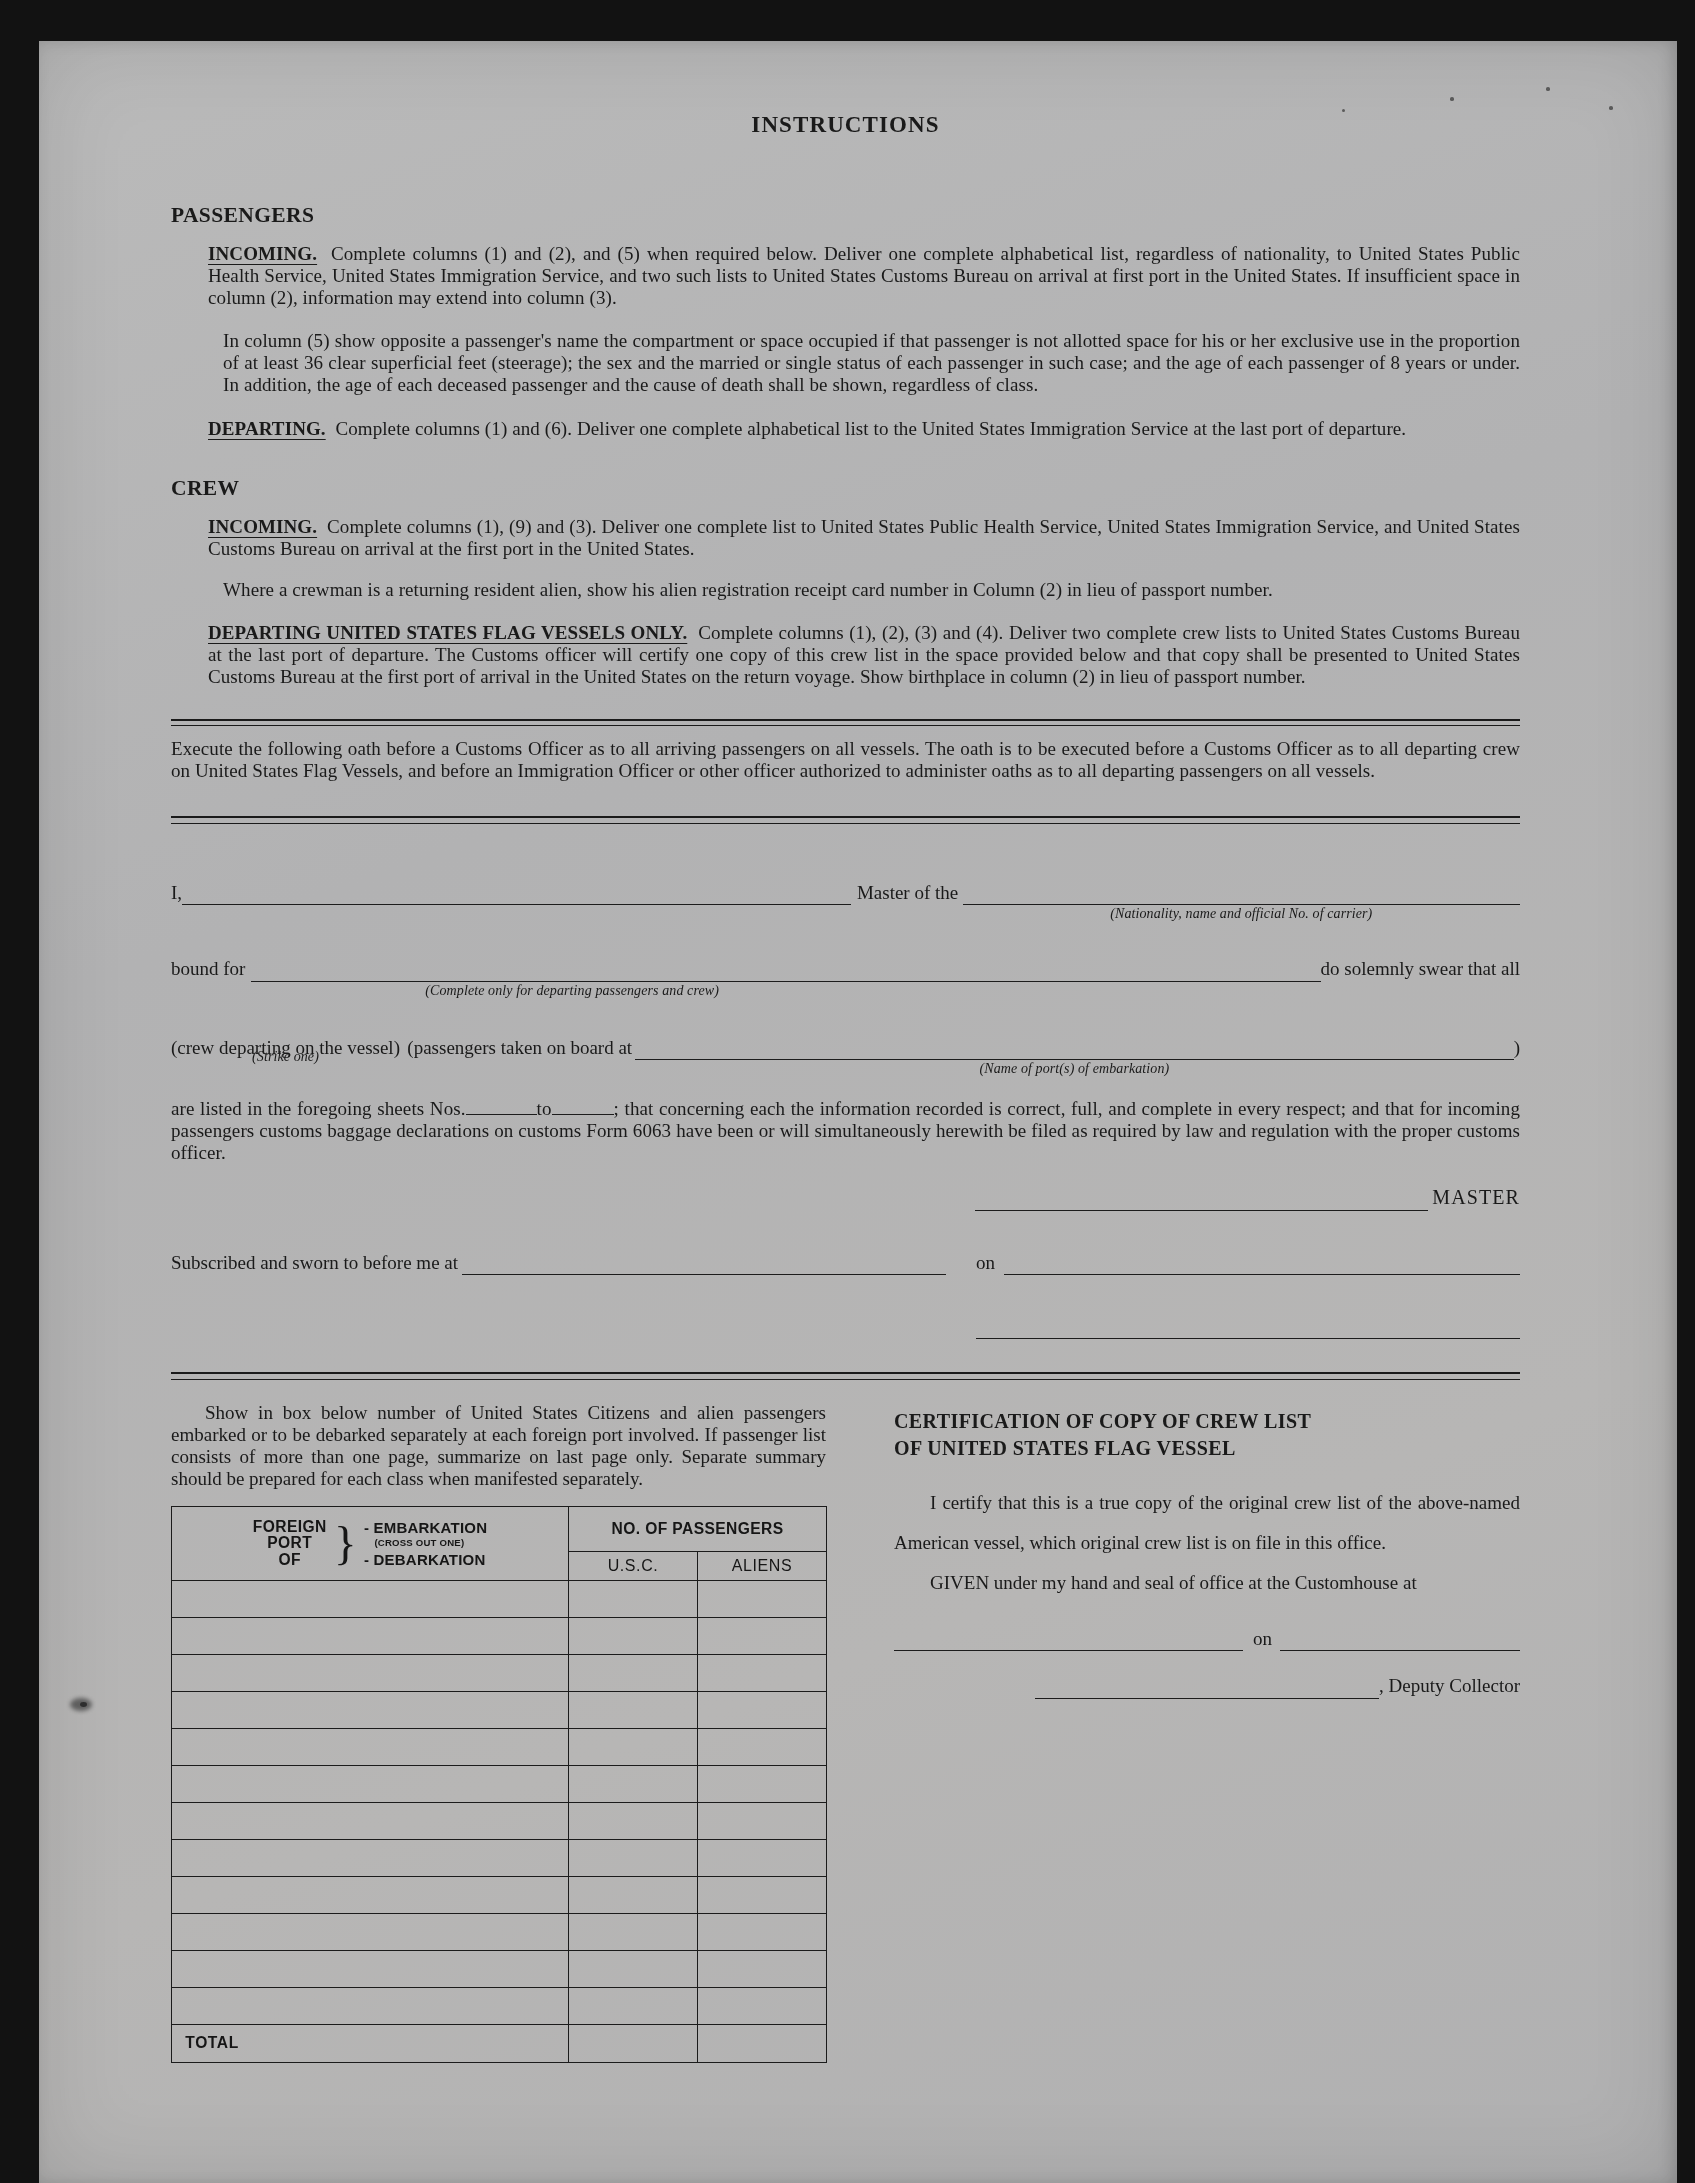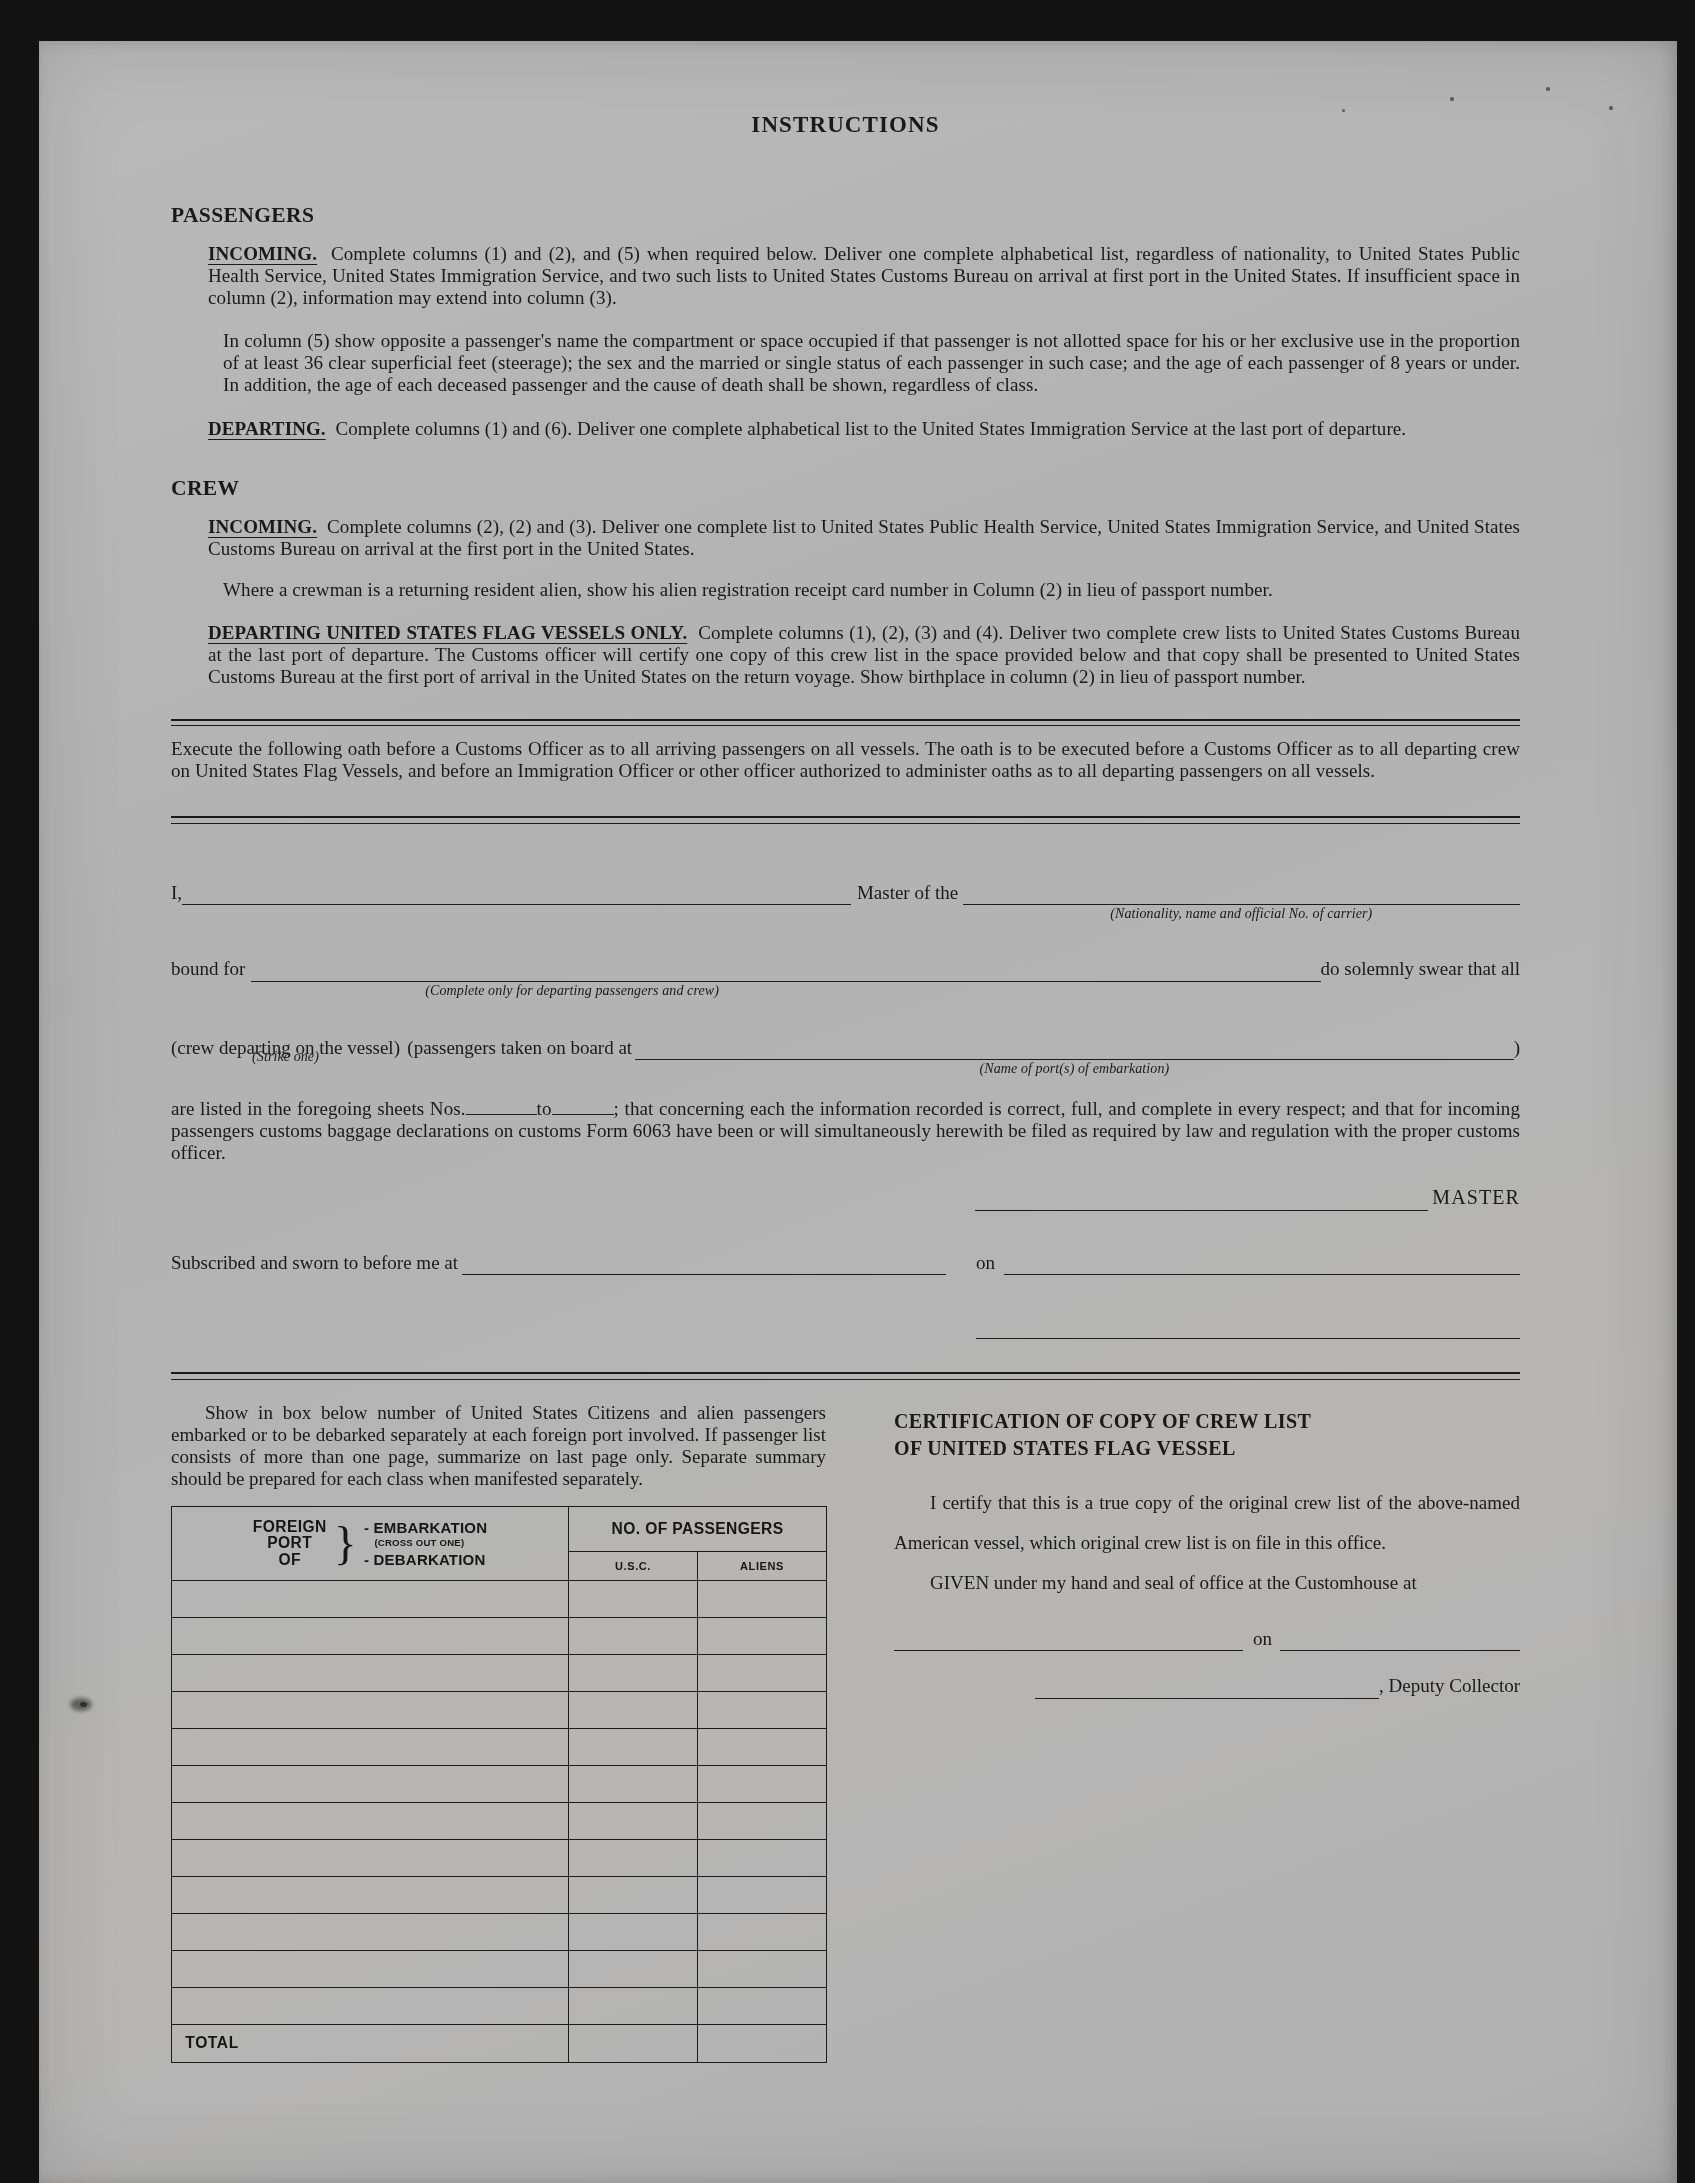--- a/index.html
+++ b/index.html
@@ -62,21 +62,21 @@
   table.port{border-collapse:collapse;margin-top:16.3px;width:655px;table-layout:fixed;
     font-family:"Liberation Sans", sans-serif;color:#161616;}
   table.port th, table.port td{border:1.5px solid #1b1b1b;padding:0;}
   .hdr-port{height:47px;}
   .hdr-port-inner{display:flex;align-items:center;justify-content:center;gap:7.4px;}
   .port-words{font-size:15.6px;font-weight:bold;line-height:16.3px;text-align:center;letter-spacing:0.4px;}
   .brace{font-size:47px;font-weight:300;font-family:"Liberation Serif",serif;line-height:44px;}
   .embark{font-size:15px;font-weight:bold;text-align:left;line-height:15px;letter-spacing:0.2px;}
   .crossout{font-size:9.6px;font-weight:bold;letter-spacing:0.2px;margin:0.7px 0 2.2px 10.4px;}
   .nop-hdr{font-size:15.6px;font-weight:bold;letter-spacing:0.4px;text-align:center;height:44px;vertical-align:middle;}
-  .sub-hdr{font-size:11px;font-weight:bold;letter-spacing:0.6px;text-align:center;height:28px;vertical-align:middle;}
+  .sub-hdr{font-size:16px;font-weight:normal;letter-spacing:0.6px;text-align:center;height:28px;vertical-align:middle;}
   table.port tbody td{height:36px;}
   .total-cell{font-size:15.6px;font-weight:bold;letter-spacing:0.6px;text-align:left;padding-left:13.3px !important;height:37px;vertical-align:middle;}
   
   .smudge{position:absolute;left:31px;top:1657px;width:22px;height:13.3px;border-radius:50%;
           background:#4a4a4a;filter:blur(2.2px);opacity:.8;}
   .smudge2{position:absolute;left:41px;top:1661px;width:7.4px;height:5.2px;border-radius:50%;background:#2e2e2e;}
   .speck{position:absolute;width:3.7px;height:3.7px;border-radius:50%;background:#3c3c3c;opacity:.75;}
   .sp1{left:1411px;top:56px;} .sp2{left:1507px;top:46px;} .sp3{left:1570px;top:65px;} .sp4{left:1303px;top:68px;width:3px;height:3px;}
 </style>
 </head>
@@ -100,21 +100,21 @@
     </div>
     <div class="sec2">
       <p class="body-par" style="margin-top:21px;">In column (5) show opposite a passenger's name the compartment or space occupied if that passenger is not allotted space for his or her exclusive use in the proportion of at least 36 clear superficial feet (steerage); the sex and the married or single status of each passenger in such case; and the age of each passenger of 8 years or under.  In addition, the age of each deceased passenger and the cause of death shall be shown, regardless of class.</p>
     </div>
     <div class="sec">
       <p class="body-par" style="margin-top:22px;"><span class="ulabel">DEPARTING.</span>&nbsp;&nbsp;<span>Complete columns (1) and (6).  Deliver one complete alphabetical list to the United States Immigration Service at the last port of departure.</span></p>
     </div>
 
     <div class="h-section h-crew">CREW</div>
     <div class="sec">
-      <p class="body-par"><span class="ulabel">INCOMING.</span>&nbsp;&nbsp;<span>Complete columns (2), (2) and (3).  Deliver one complete list to United States Public Health Service, United States Immigration Service, and United States Customs Bureau on arrival at the first port in the United States.</span></p>
+      <p class="body-par"><span class="ulabel">INCOMING.</span>&nbsp;&nbsp;<span>Complete columns (1), (9) and (3).  Deliver one complete list to United States Public Health Service, United States Immigration Service, and United States Customs Bureau on arrival at the first port in the United States.</span></p>
     </div>
     <div class="sec2">
       <p class="body-par" style="margin-top:19px;">Where a crewman is a returning resident alien, show his alien registration receipt card number in Column (2) in lieu of passport number.</p>
     </div>
     <div class="sec">
       <p class="body-par" style="margin-top:21px;"><span class="ulabel">DEPARTING UNITED STATES FLAG VESSELS ONLY.</span>&nbsp;&nbsp;<span>Complete columns (1), (2), (3) and (4).  Deliver two complete crew lists to United States Customs Bureau at the last port of departure.  The Customs officer will certify one copy of this crew list in the space provided below and that copy shall be presented to United States Customs Bureau at the first port of arrival in the United States on the return voyage.  Show birthplace in column (2) in lieu of passport number.</span></p>
     </div>
 
     <div class="dbl"></div>
 

